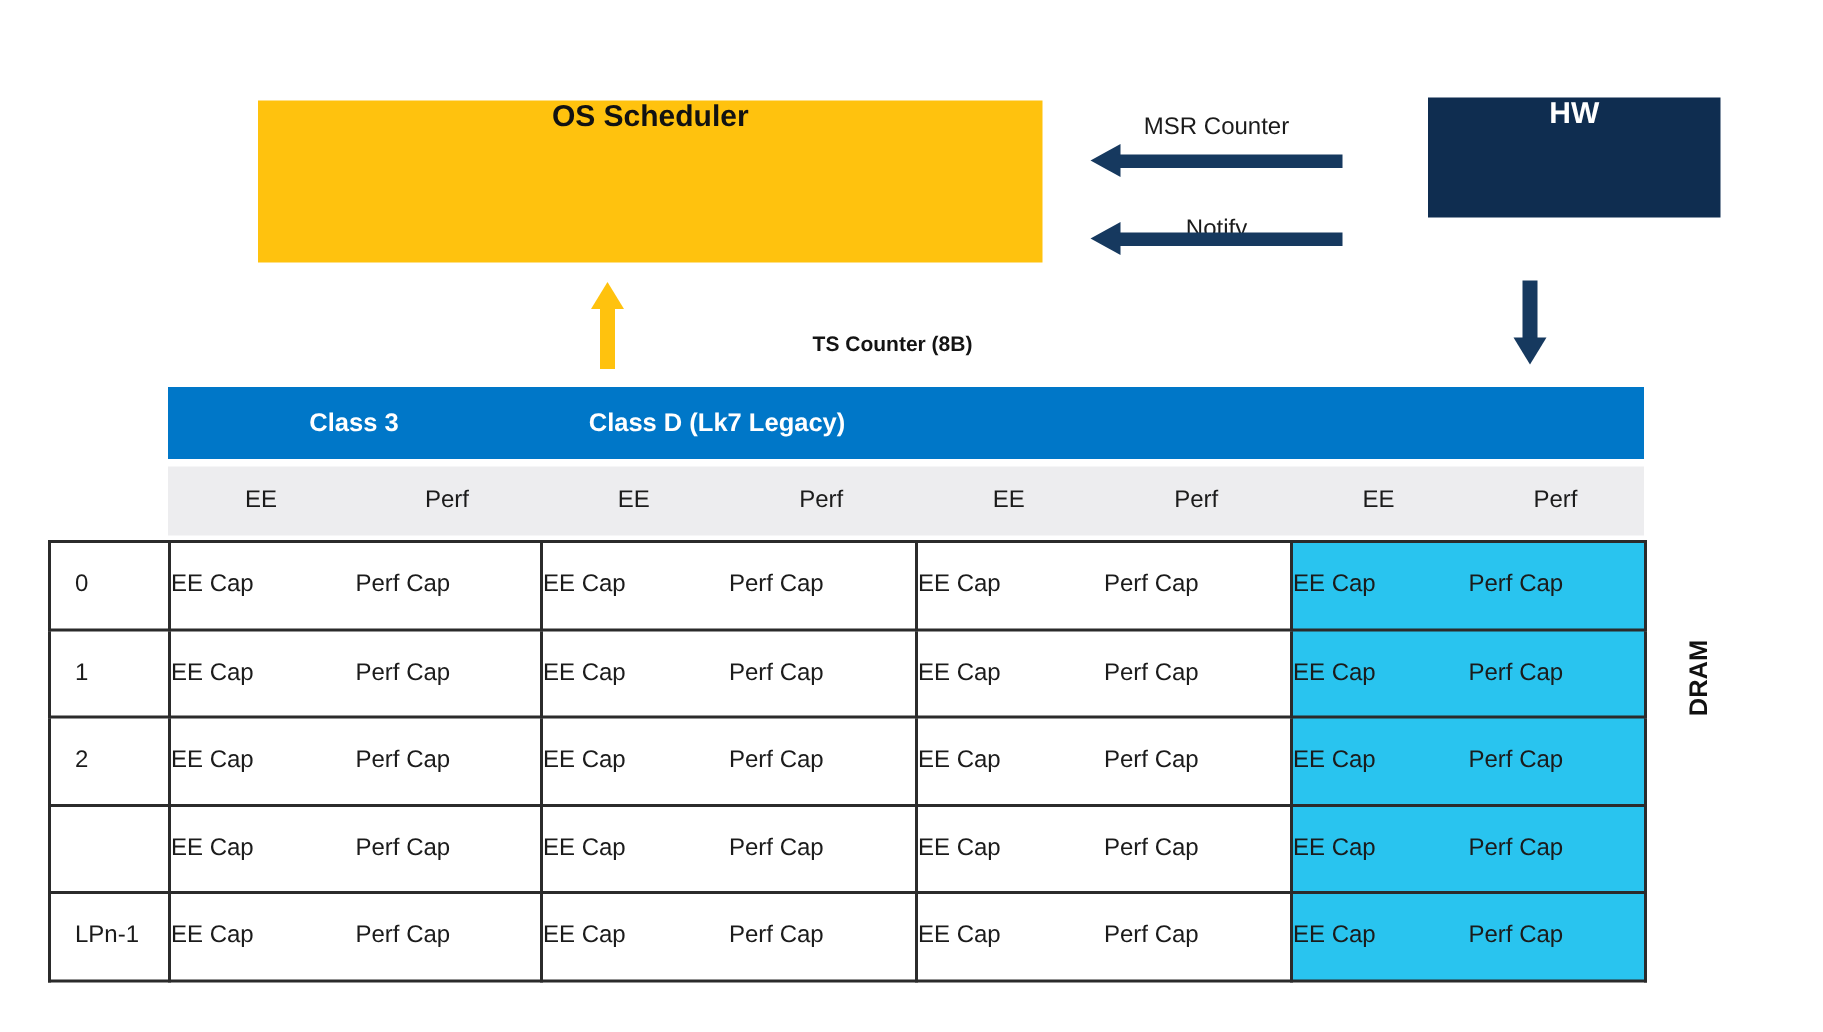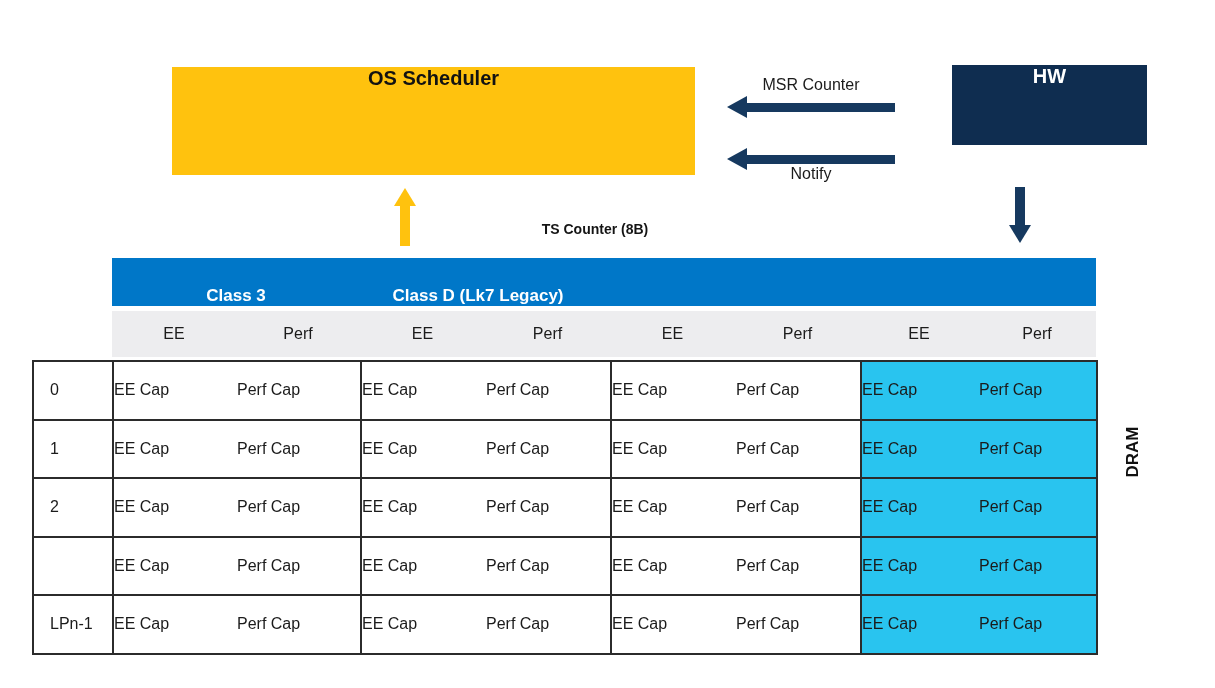--- a/index.html
+++ b/index.html
@@ -15,39 +15,39 @@
   .harrow{position:absolute;width:168px;height:22px;}
   .harrow .shaft{position:absolute;left:17px;top:7px;right:0;height:9px;background:var(--arrow-navy);}
   .harrow .head{position:absolute;left:0;top:0;width:0;height:0;
     border-top:11px solid transparent;border-bottom:11px solid transparent;
     border-right:20px solid var(--arrow-navy);}
   #msr-arrow{left:727px;top:96px;}
   #notify-arrow{left:727px;top:148px;}
   .arrow-label{position:absolute;left:727px;width:168px;text-align:center;
     font-size:16px;color:#1b1b1b;white-space:nowrap;}
   #msr-label{top:76px;}
-  #notify-label{top:144px;margin-top:21px;}
+  #notify-label{top:144px;}
 
   #up-arrow{position:absolute;left:394px;top:188px;width:22px;height:58px;}
   #up-arrow .head{position:absolute;left:0;top:0;width:0;height:0;
     border-left:11px solid transparent;border-right:11px solid transparent;
     border-bottom:18px solid var(--yellow);}
   #up-arrow .shaft{position:absolute;left:6px;top:17px;width:10px;height:41px;background:var(--yellow);}
 
   #down-arrow{position:absolute;left:1009px;top:187px;width:22px;height:56px;}
   #down-arrow .shaft{position:absolute;left:6px;top:0;width:10px;height:39px;background:var(--arrow-navy);}
   #down-arrow .head{position:absolute;left:0;top:38px;width:0;height:0;
     border-left:11px solid transparent;border-right:11px solid transparent;
     border-top:18px solid var(--arrow-navy);}
 
   #table-title{position:absolute;left:455px;top:221px;width:280px;text-align:center;
     font-weight:bold;font-size:14px;color:#141414;}
 
   #class-header-row{position:absolute;left:112px;top:258px;width:984px;height:48px;
-    background:var(--header-blue);display:flex;align-items:flex-end;}
+    background:var(--header-blue);display:flex;}
   .hgroup{display:flex;align-items:center;justify-content:center;color:#fff;
     font-size:17px;font-weight:600;white-space:nowrap;}
 
   #subheader-row{position:absolute;left:112px;top:311px;width:984px;height:46px;
     background:var(--band-gray);display:flex;}
   .sgroup{display:flex;}
   .sgroup span{flex:1;display:flex;align-items:center;justify-content:center;
     font-size:16px;color:#1b1b1b;}
 
   #counter-table{position:absolute;left:32px;top:360px;border-collapse:collapse;

